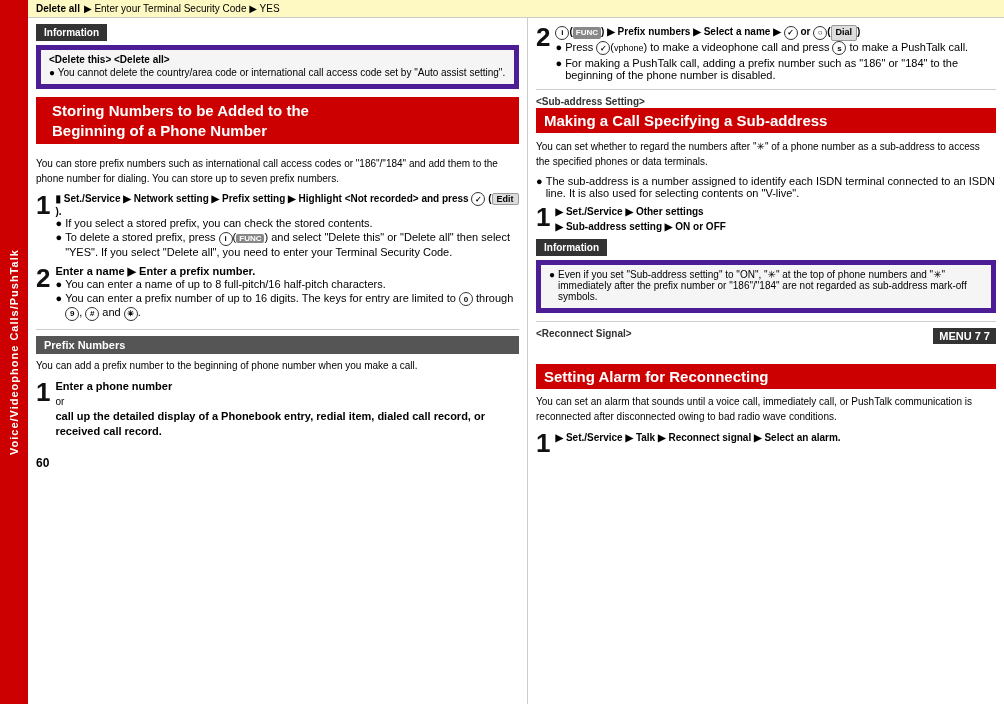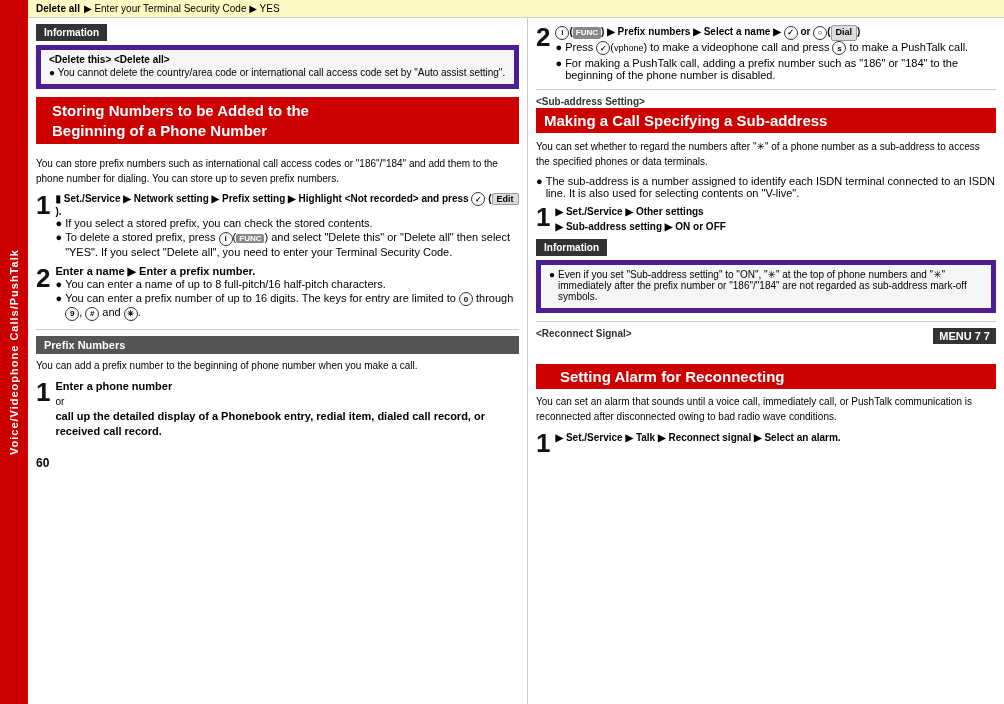--- a/index.html
+++ b/index.html
@@ -160,21 +160,21 @@
       color: #fff;
       padding: 4px 8px;
       font-size: 15px;
       font-weight: bold;
       margin-bottom: 6px;
     }
 
     .reconnect-title-bg {
       background: #c00;
       color: #fff;
-      padding: 4px 24px;
+      padding: 4px 8px;
       font-size: 15px;
       font-weight: bold;
       flex: 1;
     }
 
     .section-label-small {
       font-size: 10px;
       font-weight: bold;
       color: #333;
       margin-bottom: 1px;

